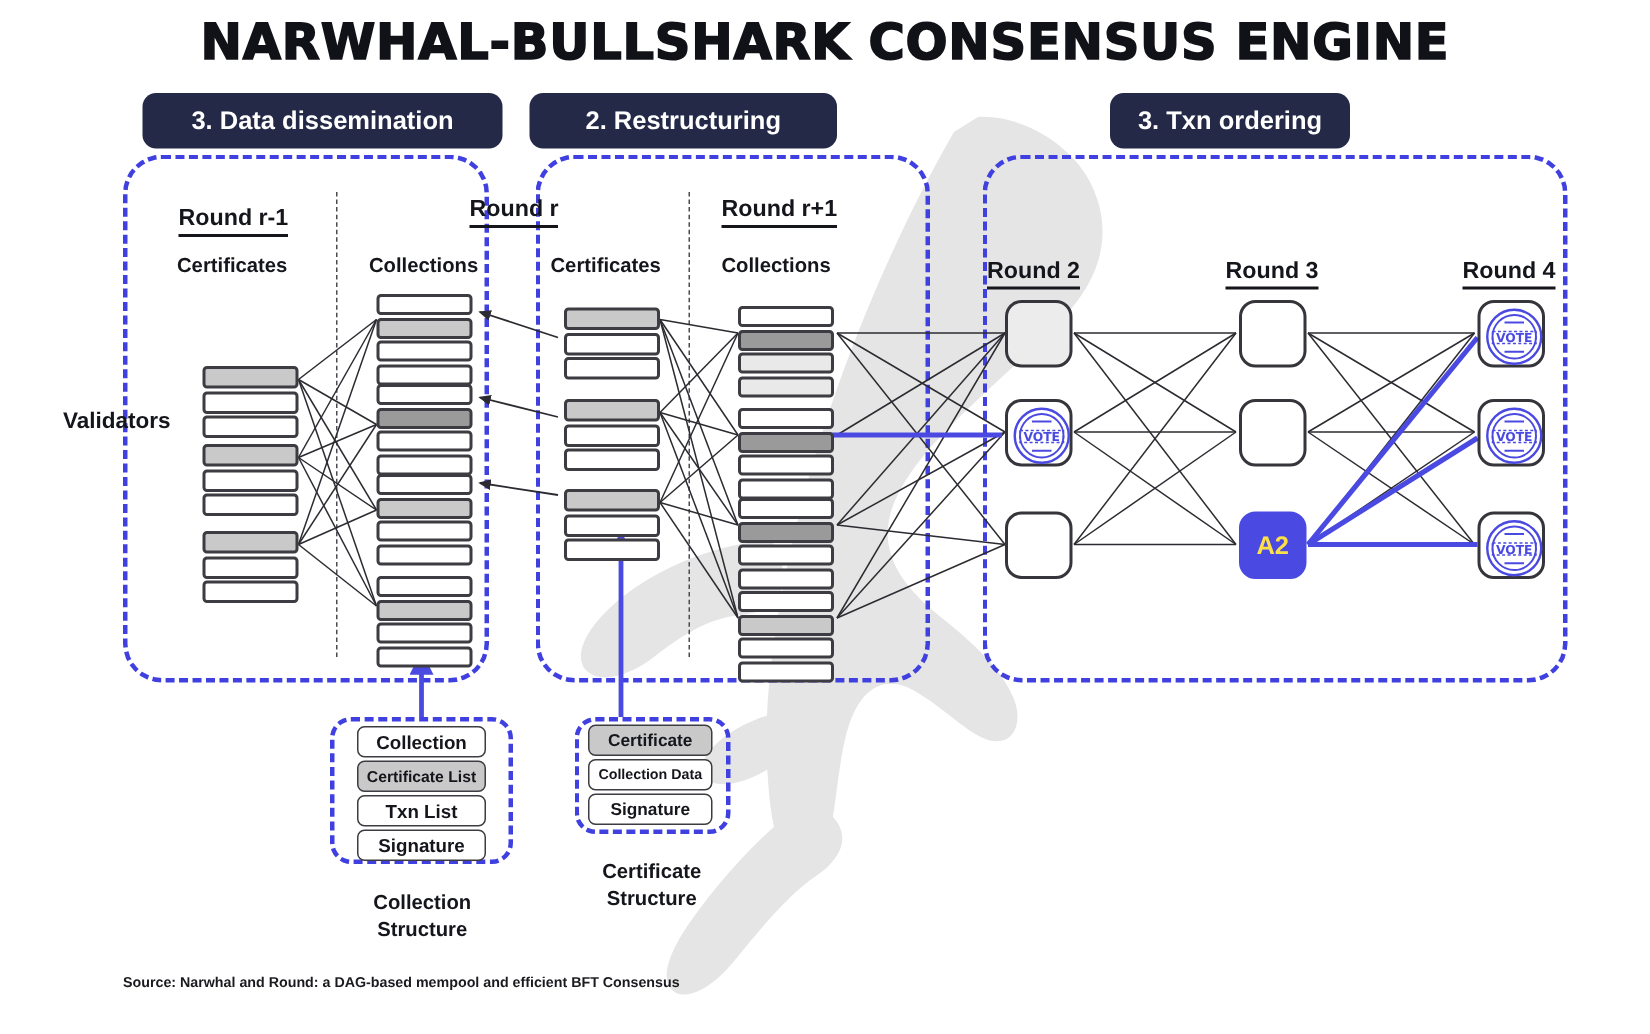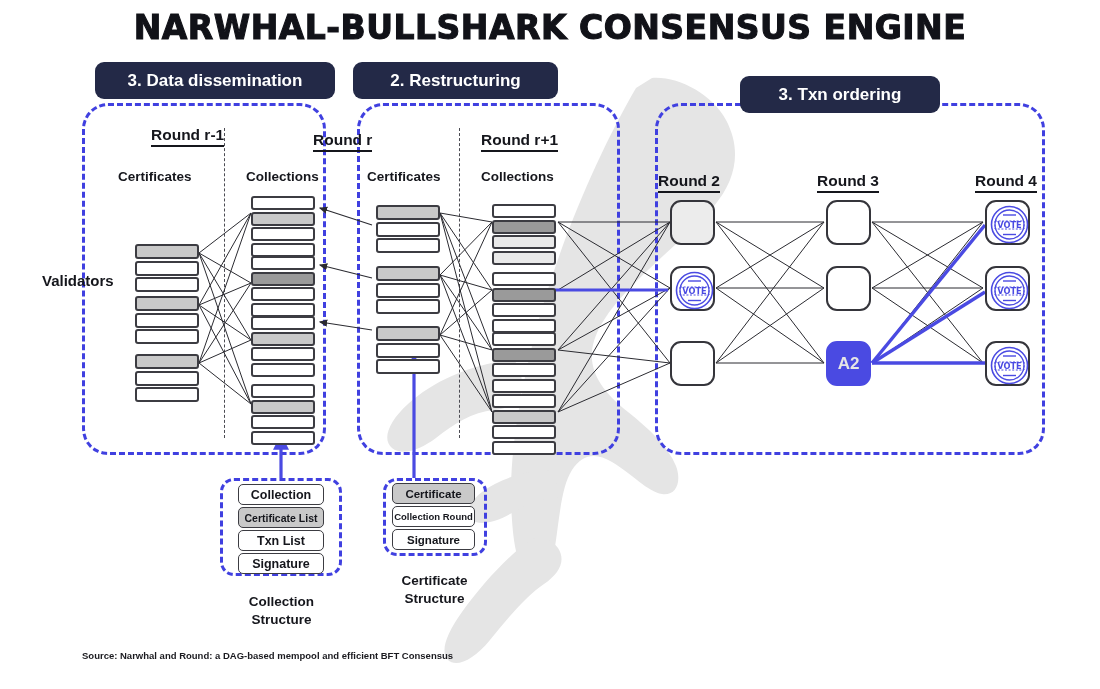--- a/index.html
+++ b/index.html
@@ -31,21 +31,21 @@
     background:#232947; color:#ffffff;
     border-radius:9px;
     font-size:17px; font-weight:700;
     display:flex; align-items:center; justify-content:center;
     height:37px;
     padding:0 16px;
     white-space:nowrap;
   }
   #badge-1 { left:95px;  top:62px; width:240px; }
   #badge-2 { left:353px; top:62px; width:205px; }
-  #badge-3 { left:740px; top:76px; width:200px; }
+  #badge-3 { left:740px; top:62px; width:160px; }
 
   
   .panel {
     position:absolute; z-index:2;
     border:3.5px dashed #4040e0;
     border-radius:26px;
     background:transparent;
   }
   #panel-1 { left:82px;  top:103px; width:244px; height:352px; }
   #panel-2 { left:357px; top:103px; width:263px; height:352px; }
@@ -100,21 +100,21 @@
   .node {
     position:absolute; z-index:4;
     width:45px; height:45px;
     border:2px solid #35353b;
     border-radius:11px;
     background:#ffffff;
   }
   .node.shaded { background:#ececec; }
   .node.a2 {
     background:#4a4ae2; border-color:#4a4ae2;
-    color:#e5e5e5; font-size:17px; font-weight:700;
+    color:#fde047; font-size:17px; font-weight:700;
     display:flex; align-items:center; justify-content:center;
   }
   .node.vote { background:#ffffff;padding-left:12px; }
   .node.vote svg { position:absolute; left:2px; top:2px; }
 
   
   .sbox { position:absolute; z-index:6; }
   .sbox .srow {
     border:1.7px solid #3c3c42;
     border-radius:5px;
@@ -159,21 +159,21 @@
   <div class="title">NARWHAL-BULLSHARK CONSENSUS ENGINE</div>
 
   <div class="badge" id="badge-1">3. Data dissemination</div>
   <div class="badge" id="badge-2">2. Restructuring</div>
   <div class="badge" id="badge-3">3. Txn ordering</div>
 
   <div class="panel" id="panel-1"></div>
   <div class="panel" id="panel-2"></div>
   <div class="panel" id="panel-3"></div>
 
-  <div class="lbl round-hd" style="left:119px; top:126px;margin-left:32px;">Round r-1</div>
+  <div class="lbl round-hd" style="left:119px; top:137px;">Round r-1</div>
   <div class="lbl col-hd" style="left:118px; top:169px;">Certificates</div>
   <div class="lbl round-hd" style="left:313px; top:131px;">Round r</div>
   <div class="lbl col-hd" style="left:246px; top:169px;">Collections</div>
   <div class="lbl validators" style="left:42px; top:272px;text-align:right;">Validators</div>
 
   <div class="lbl col-hd" style="left:367px; top:169px;">Certificates</div>
   <div class="lbl round-hd" style="left:481px; top:131px;text-align:center;">Round r+1</div>
   <div class="lbl col-hd" style="left:481px; top:169px;">Collections</div>
 
   <div class="lbl round-hd" style="left:658px; top:172px;">Round 2</div>
@@ -411,21 +411,21 @@
     <div class="srow gray small">Certificate List</div>
     <div class="srow">Txn List</div>
     <div class="srow">Signature</div>
   </div>
   <div class="lbl struct-cap" style="left:229px; top:594px; width:105px;">Collection</div>
   <div class="lbl struct-cap" style="left:229px; top:612px; width:105px;">Structure</div>
 
   <div class="panel-struct" id="struct-panel-2"></div>
   <div class="sbox" id="sbox-2" style="left:392px; top:483px;">
     <div class="srow gray">Certificate</div>
-    <div class="srow small">Collection Round</div>
+    <div class="srow small">Collection Data</div>
     <div class="srow">Signature</div>
   </div>
   <div class="lbl struct-cap" style="left:382px; top:573px; width:105px;">Certificate</div>
   <div class="lbl struct-cap" style="left:382px; top:591px; width:105px;">Structure</div>
 
   <div class="source">Source: Narwhal and Round: a DAG-based mempool and efficient BFT Consensus</div>
 
 </div>
 
 </body></html>

